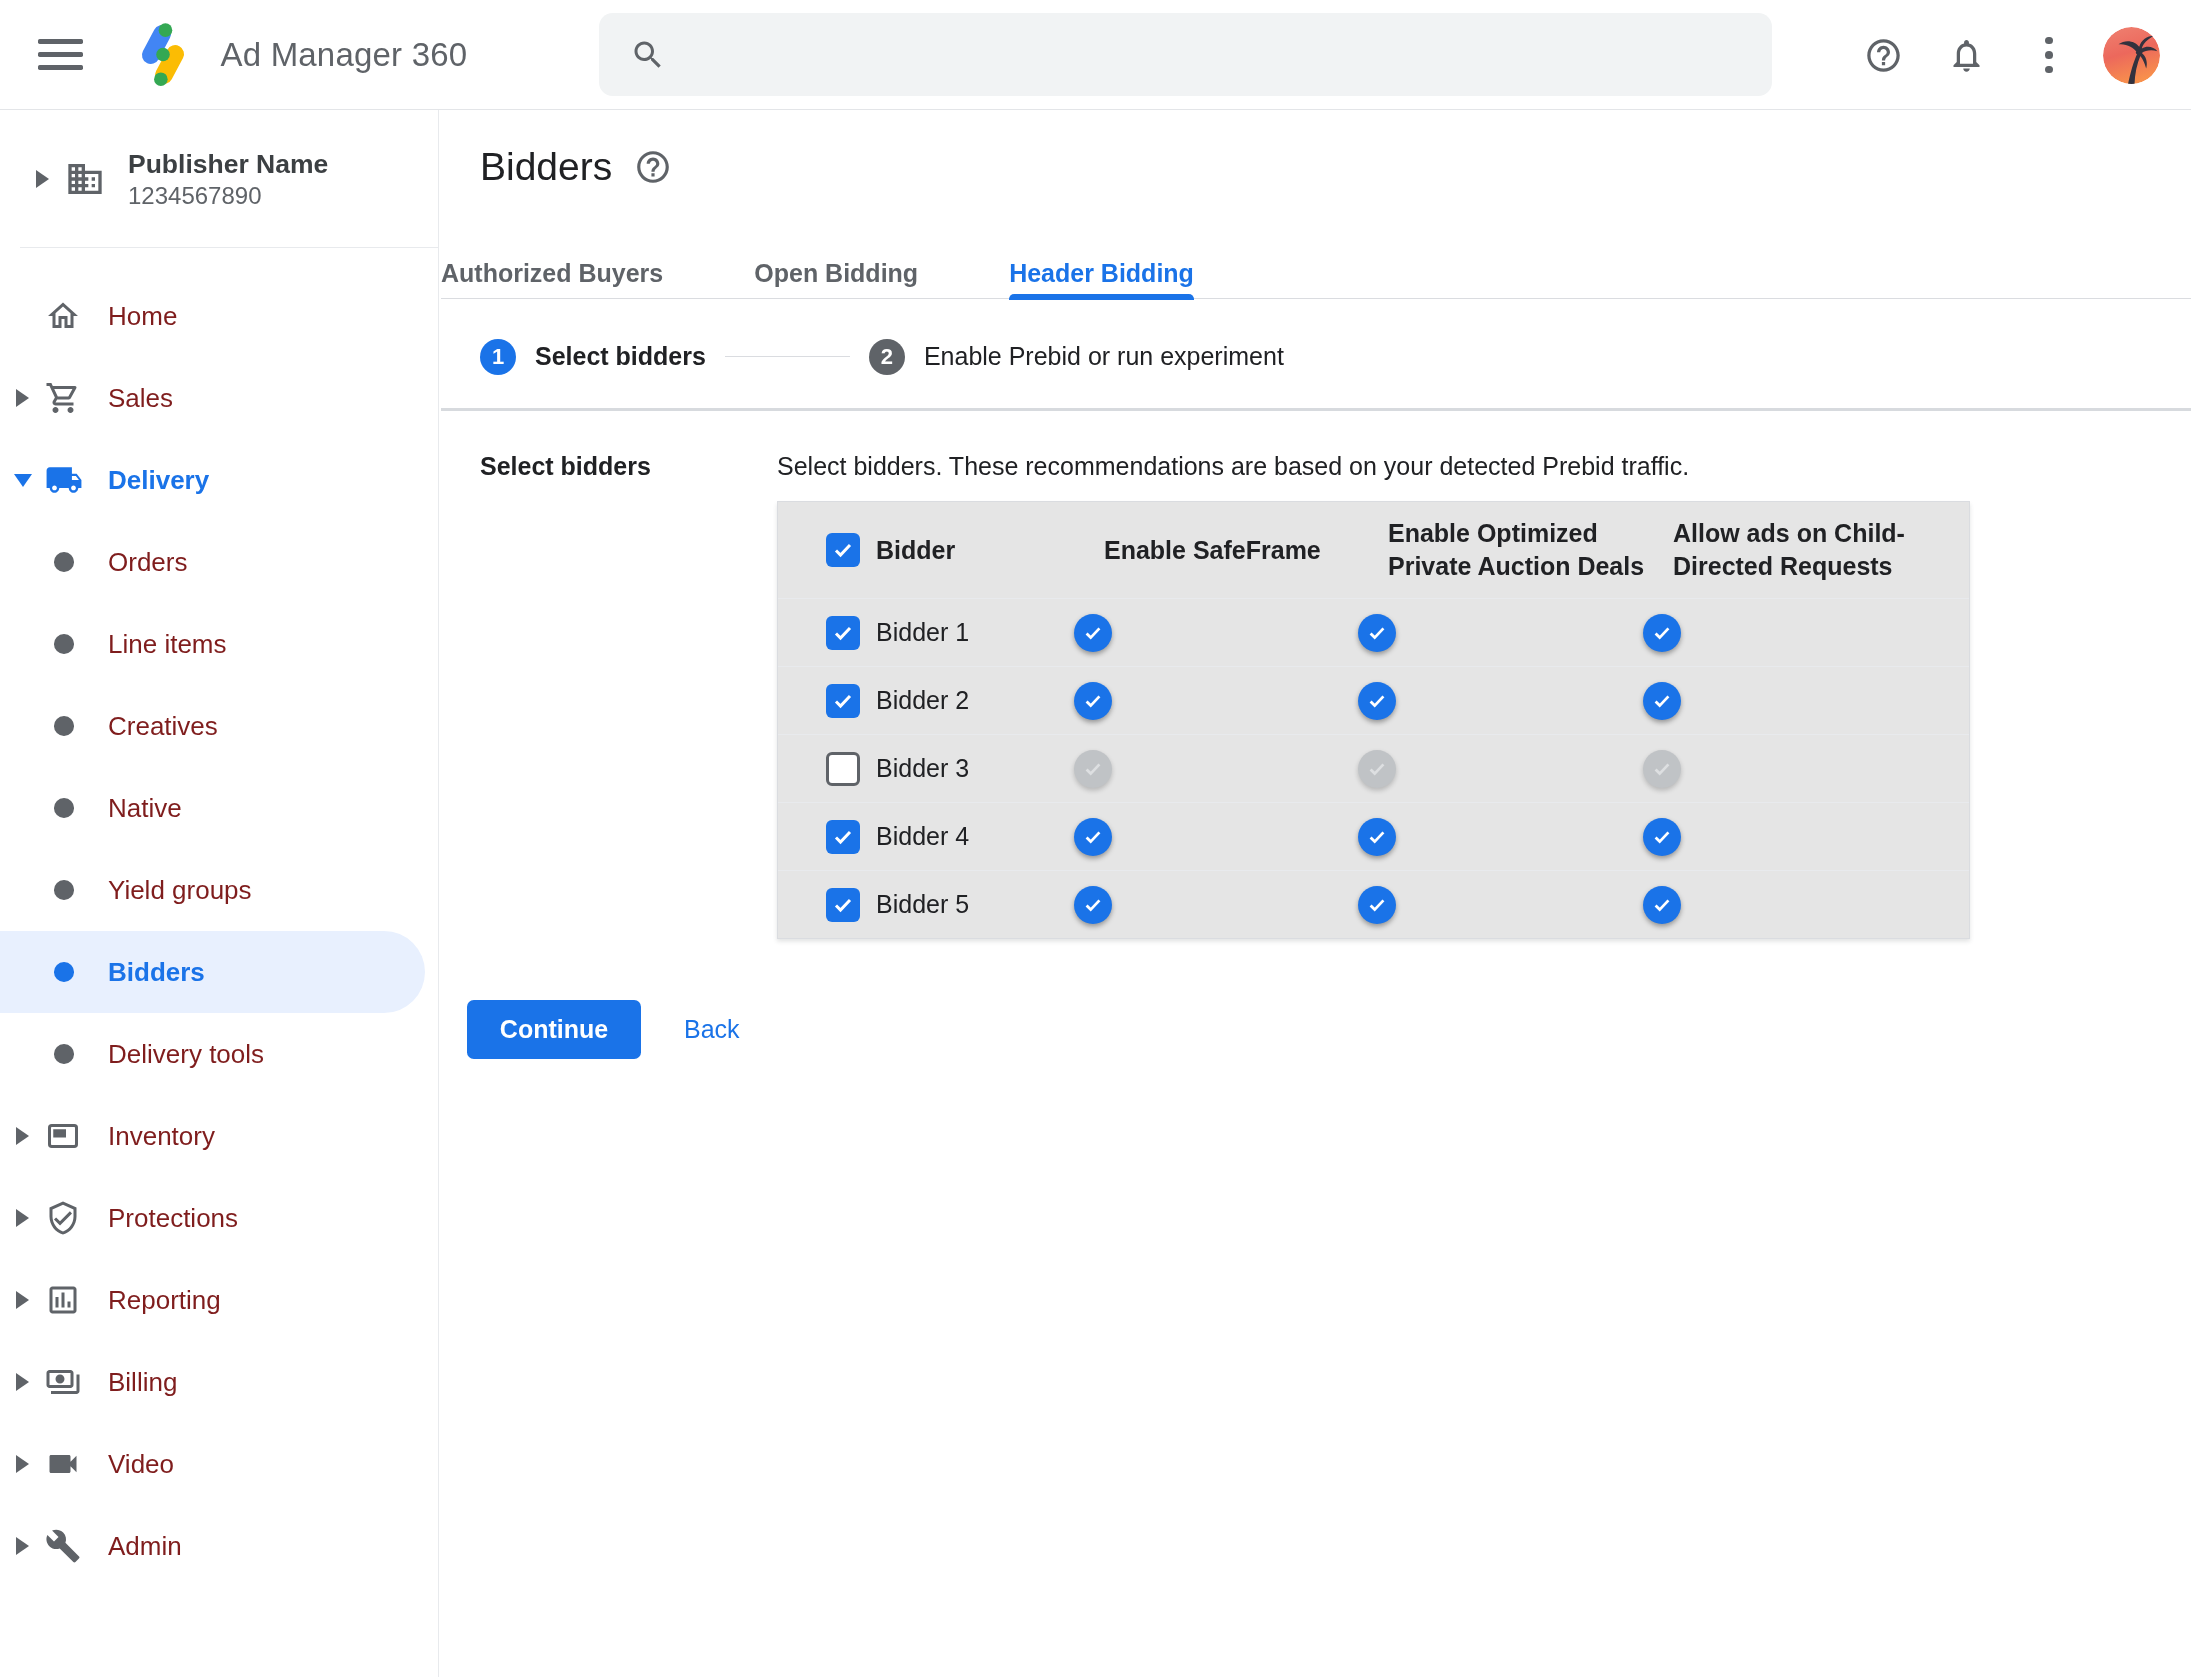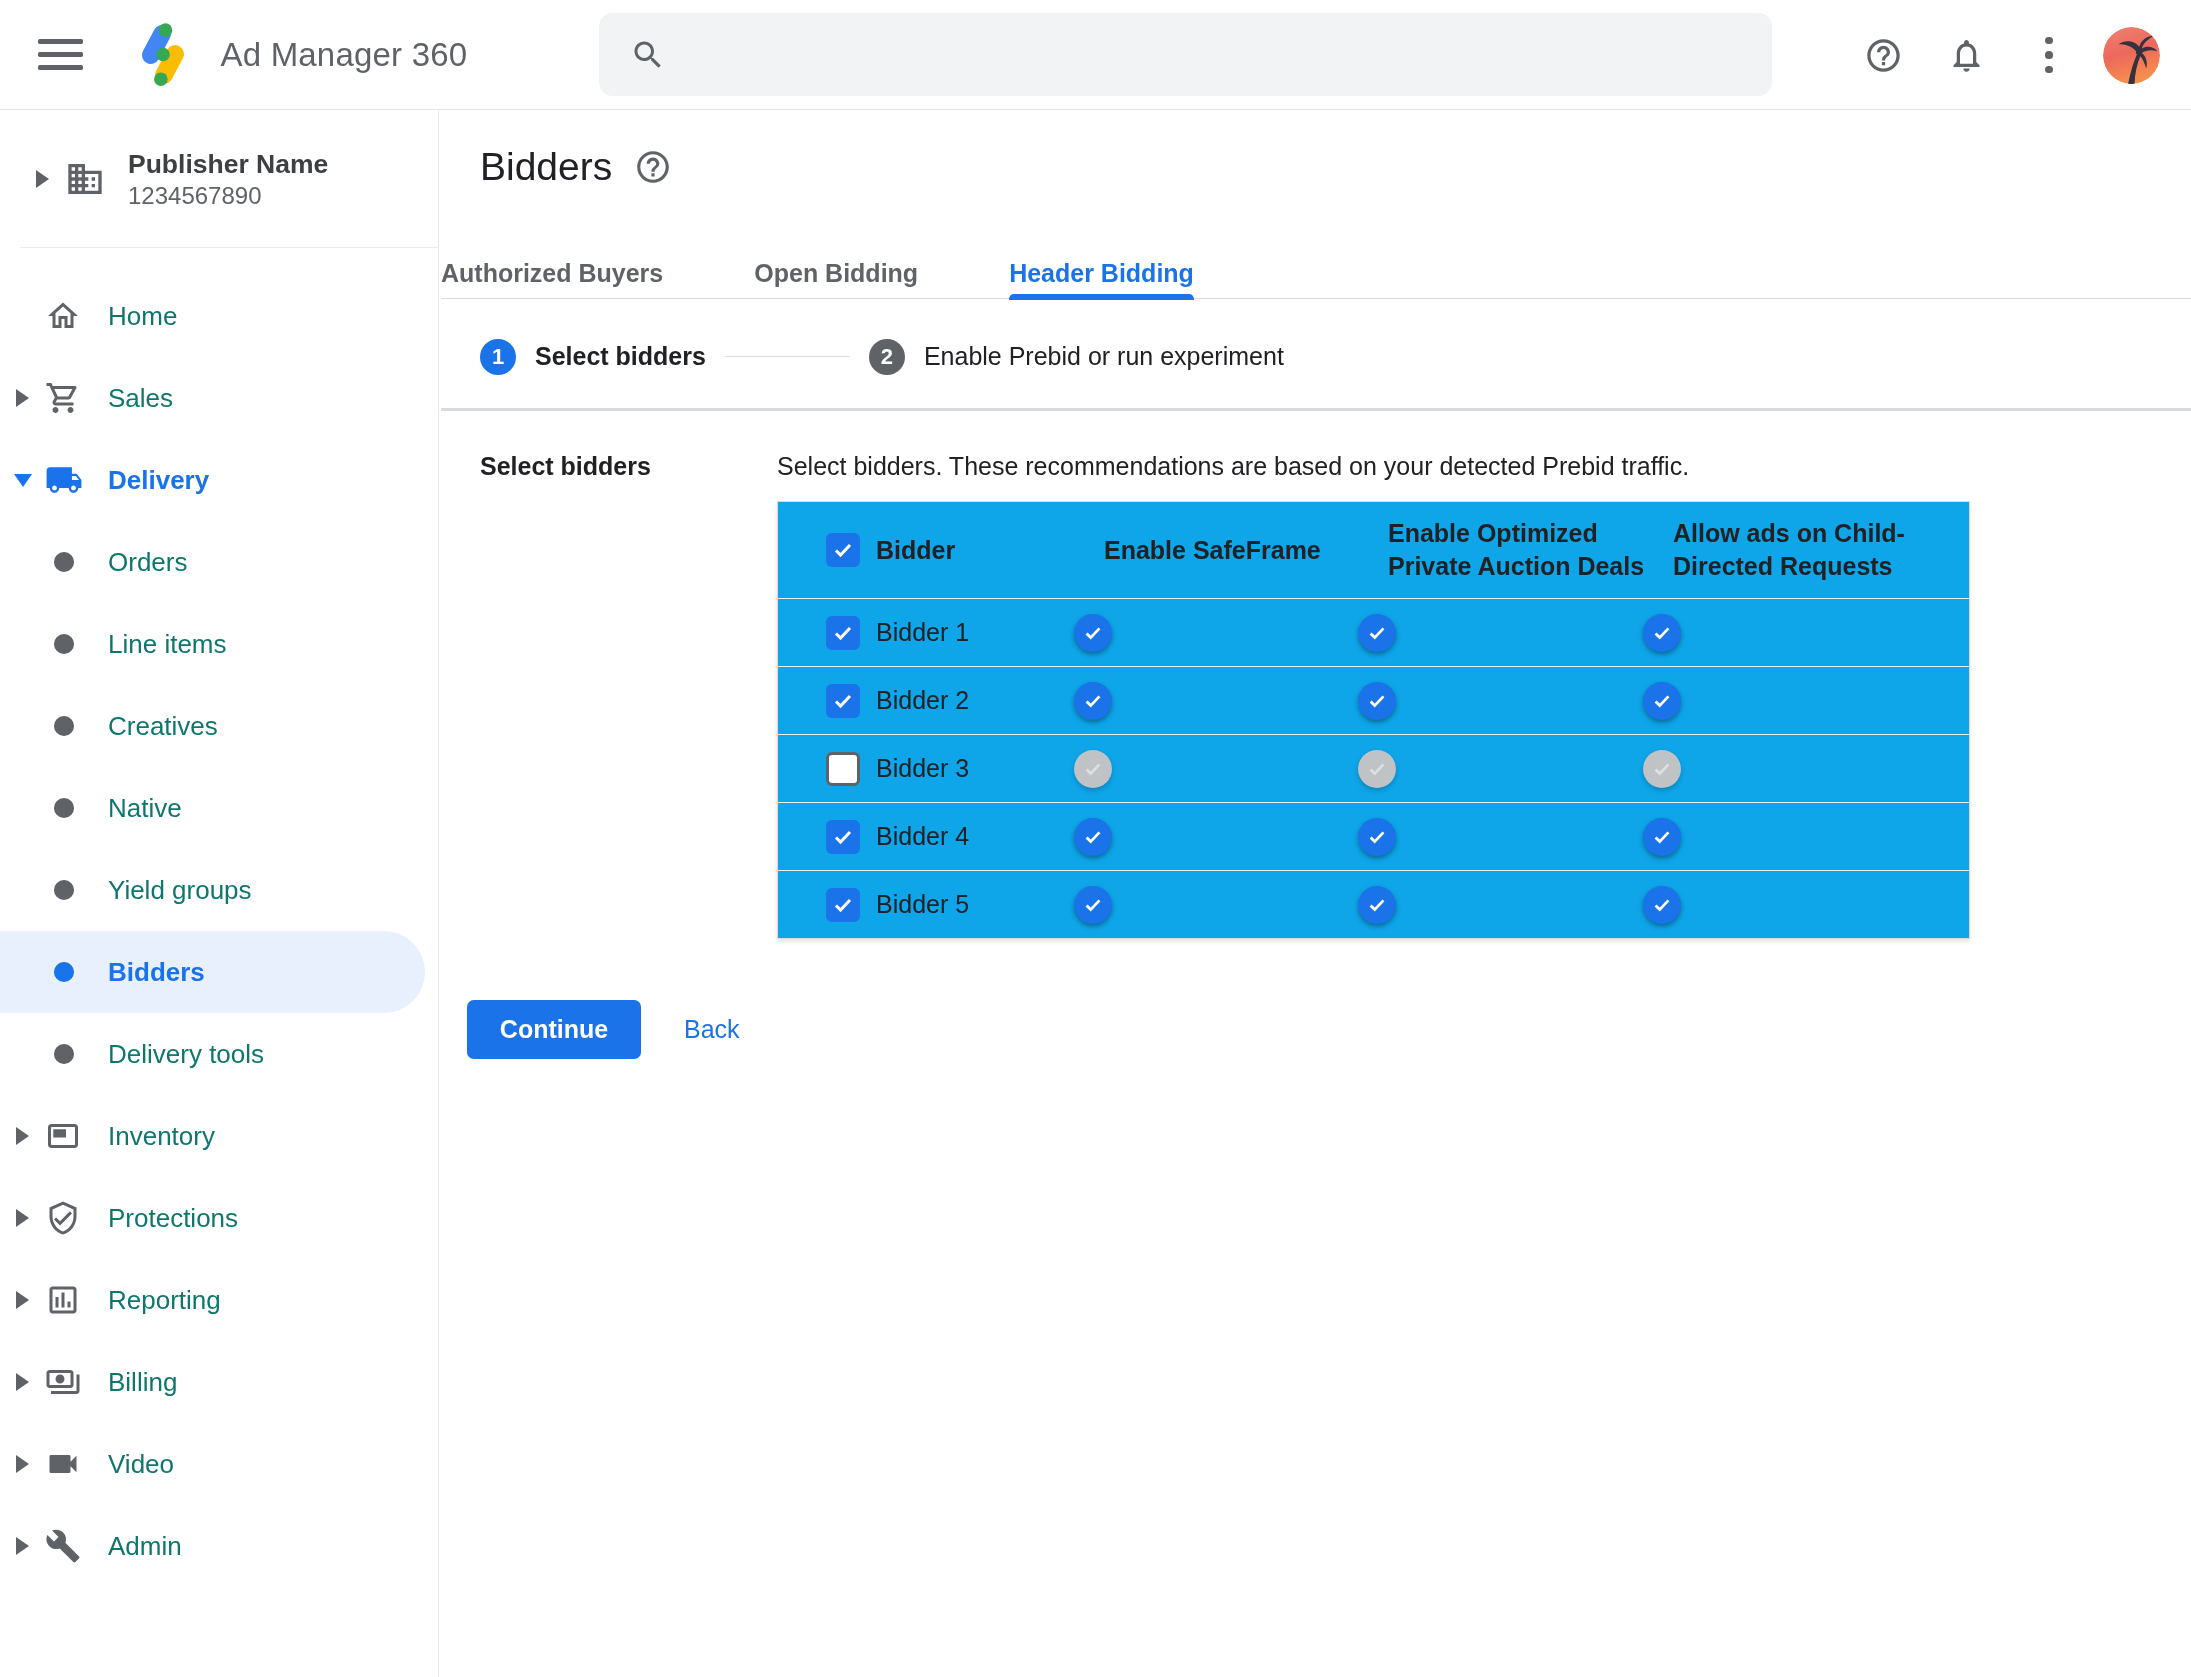--- a/index.html
+++ b/index.html
@@ -34,21 +34,21 @@
   .publisher { height:138px; display:flex; align-items:center; border-bottom:1.7px solid #e8eaed; cursor:pointer; }
   .arrow-slot { width:45px; display:flex; justify-content:center; flex:0 0 auto; }
   .icon-slot { width:63px; display:flex; align-items:center; flex:0 0 auto; }
   .tri-right { width:0; height:0; border-top:9.4px solid transparent; border-bottom:9.4px solid transparent;
                border-left:13px solid #5f6368; }
   .tri-down { width:0; height:0; border-left:9.4px solid transparent; border-right:9.4px solid transparent;
               border-top:13px solid #1a73e8; }
   .pub-text .pub-name { font-size:26.5px; font-weight:700; color:#3c4043; line-height:33px; }
   .pub-text .pub-id { font-size:24px; color:#5f6368; line-height:29px; }
   .nav { position:absolute; top:165px; left:0; width:439px; }
-  .nav-item { position:relative; height:82px; display:flex; align-items:center; cursor:pointer; font-size:26px; color:#0f766e; }
+  .nav-item { position:relative; height:82px; display:flex; align-items:center; cursor:pointer; font-size:26px; color:#7f1d1d; }
   .nav-item .label { white-space:nowrap; }
   .nav-item.accent { color:#1a73e8; font-weight:700; }
   .nav-item .bullet { width:19.7px; height:19.7px; border-radius:50%; background:#5f6368; margin-left:9.4px; }
   .nav-item.accent .bullet { background:#1a73e8; }
   .nav-item.selected::before { content:""; position:absolute; left:0; top:0; width:425px; height:82px;
                background:#e8f0fe; border-radius:0 41px 41px 0; z-index:0; }
   .nav-item > * { position:relative; z-index:1; }
 
   
   .main { position:absolute; left:441px; top:111px; right:0; bottom:0; background:#fff; }
@@ -70,21 +70,21 @@
   .step-label { margin-left:19px; font-size:25px; color:#202124; }
   .step-label.bold { font-weight:700; }
   .step-connector { width:125px; height:1.7px; background:#dadce0; margin:0 19px; }
   .stepper-divider { position:absolute; left:0; right:0; top:297px; height:2.6px; background:#d7dade; }
 
   .section-label { position:absolute; left:39px; top:341px; font-size:25px; font-weight:700; color:#202124; }
   .description { position:absolute; left:336px; top:341px; font-size:25px; color:#202124; }
 
   
   .bidder-table { position:absolute; left:336px; top:390px; width:1193px; border:1.7px solid #dadce0;
-                  background:#0ea5e9; box-shadow:0 2.6px 4.3px rgba(60,64,67,.15); }
+                  background:#e5e5e5; box-shadow:0 2.6px 4.3px rgba(60,64,67,.15); }
   .t-row { display:grid; grid-template-columns:98px 228px 284px 285px 1fr; align-items:center; height:68px;
            border-top:1.7px solid #e8eaed; }
   .t-row.t-head { height:96px; border-top:none; }
   .cell-check { padding-left:48px; display:flex; align-items:center; }
   .t-head .cell-text { font-weight:700; font-size:25px; line-height:33px; color:#202124; }
   .cell-text { font-size:25px; color:#202124; padding-right:17px; }
   .checkbox { width:34px; height:34px; border-radius:6px; background:#1a73e8; display:flex; align-items:center;
               justify-content:center; cursor:pointer; flex:0 0 auto; }
   .checkbox svg { display:block; }
   .checkbox:not(.checked) { background:#fff; border:3.4px solid #5f6368; }

